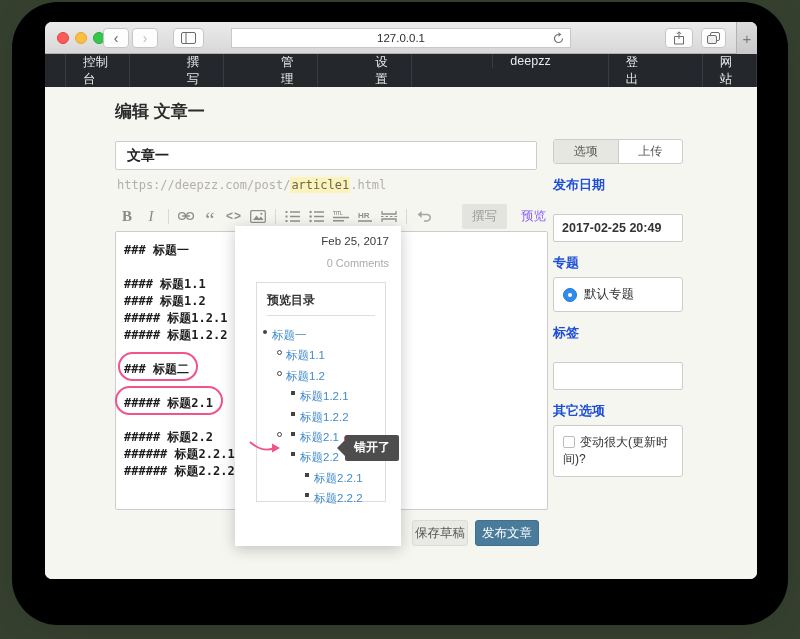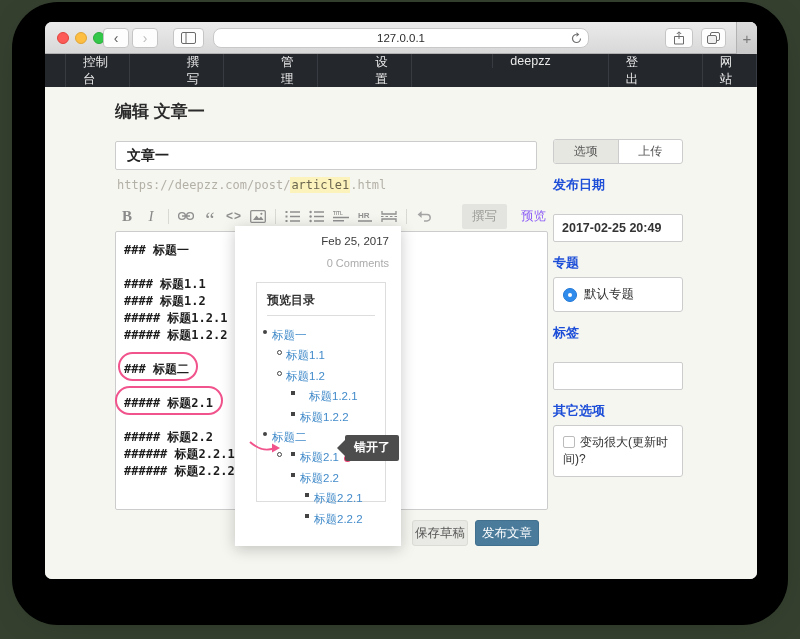--- a/index.html
+++ b/index.html
@@ -31,22 +31,22 @@
   .light.green { left:48px; background:#34c84a; border:1px solid #2bab3e; }
   .tb-btn {
     position:absolute; top:6px; height:20px; background:#fdfdfd;
     border:1px solid #c5c5c5; border-radius:4px;
     display:flex; align-items:center; justify-content:center;
     color:#5a5a5a; font-size:14px;
   }
   .tb-btn.disabled { color:#bdbdbd; }
   .urlfield {
     position:absolute; top:6px; left:50%; transform:translateX(-50%);
-    width:376px; height:20px; background:#fff; border:1px solid #c8c8c8;
-    border-radius:8px; font-size:11.5px; color:#2d2d2d;
+    width:340px; height:20px; background:#fff; border:1px solid #c8c8c8;
+    border-radius:0; font-size:11.5px; color:#2d2d2d;
     display:flex; align-items:center; justify-content:center;
   }
   .urlfield .reload { position:absolute; right:5px; top:3px; }
   .newtab-strip {
     position:absolute; right:0; top:0; width:21px; height:32px;
     background:linear-gradient(#dcdcdc,#c9c9c9); border-left:1px solid #b2b2b2;
     display:flex; align-items:center; justify-content:center;
     color:#7a7a7a; font-size:15px;
   }
   
@@ -349,29 +349,25 @@
             <div class="toc-row">
               <span class="blt circle" style="left: 20px;"></span>
               <span class="toc-text" style="left: 29px;"><a href="#">标题1.1</a></span>
             </div>
             <div class="toc-row">
               <span class="blt circle" style="left: 20px;"></span>
               <span class="toc-text" style="left: 29px;"><a href="#">标题1.2</a></span>
             </div>
             <div class="toc-row">
               <span class="blt square" style="left: 34px;"></span>
-              <span class="toc-text" style="left: 52px; text-align: right;"><a href="#">标题1.2.1</a></span>
+              <span class="toc-text" style="left: 43px; text-align: right;"><a href="#">标题1.2.1</a></span>
             </div>
             <div class="toc-row">
               <span class="blt square" style="left: 34px;"></span>
               <span class="toc-text" style="left: 43px;"><a href="#">标题1.2.2</a></span>
-            </div>
-            <div class="toc-row">
-              <span class="blt disc" style="left: 6px;"></span>
-              <span class="toc-text" style="left: 15px;"><a href="#">标题二</a></span>
             </div>
             <div class="toc-row">
               <span class="blt circle" style="left: 20px;"></span>
               <span class="blt square" style="left: 34px;"></span>
               <span class="toc-text" style="left: 43px;"><a href="#">标题2.1</a><span class="reddot"></span></span>
             </div>
             <div class="toc-row">
               <span class="blt square" style="left: 34px;"></span>
               <span class="toc-text" style="left: 43px;"><a href="#">标题2.2</a></span>
             </div>

